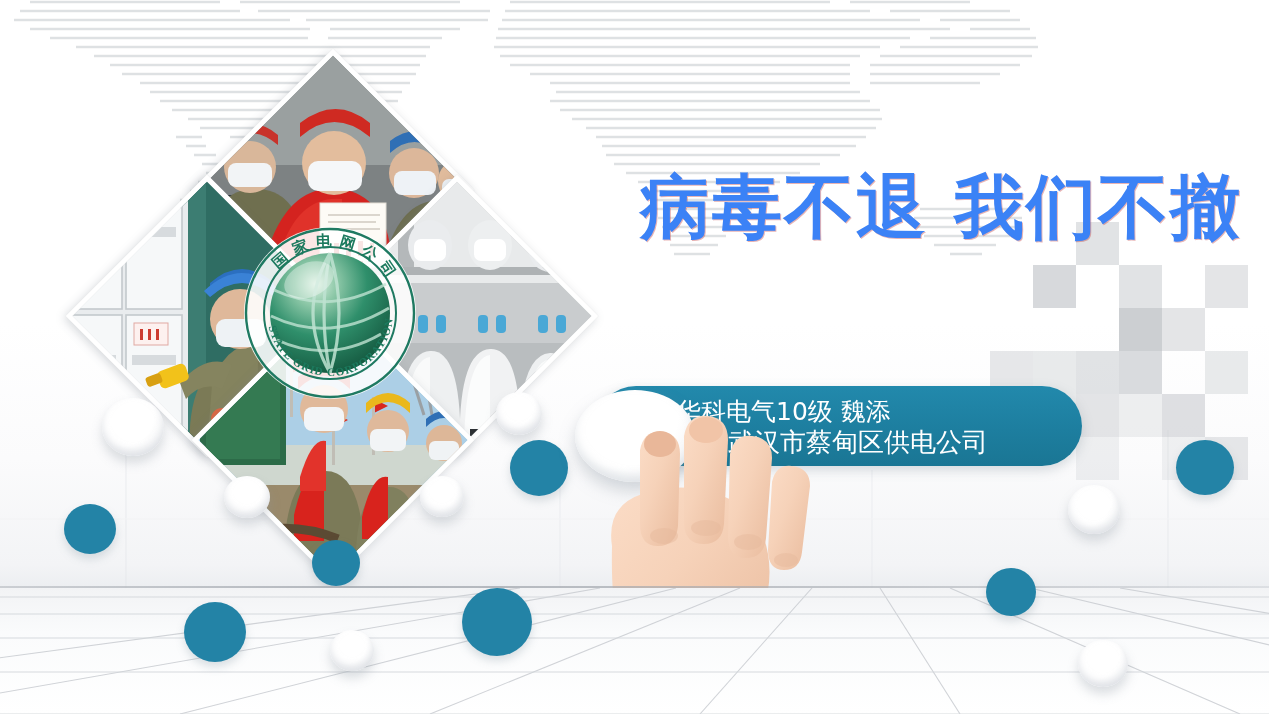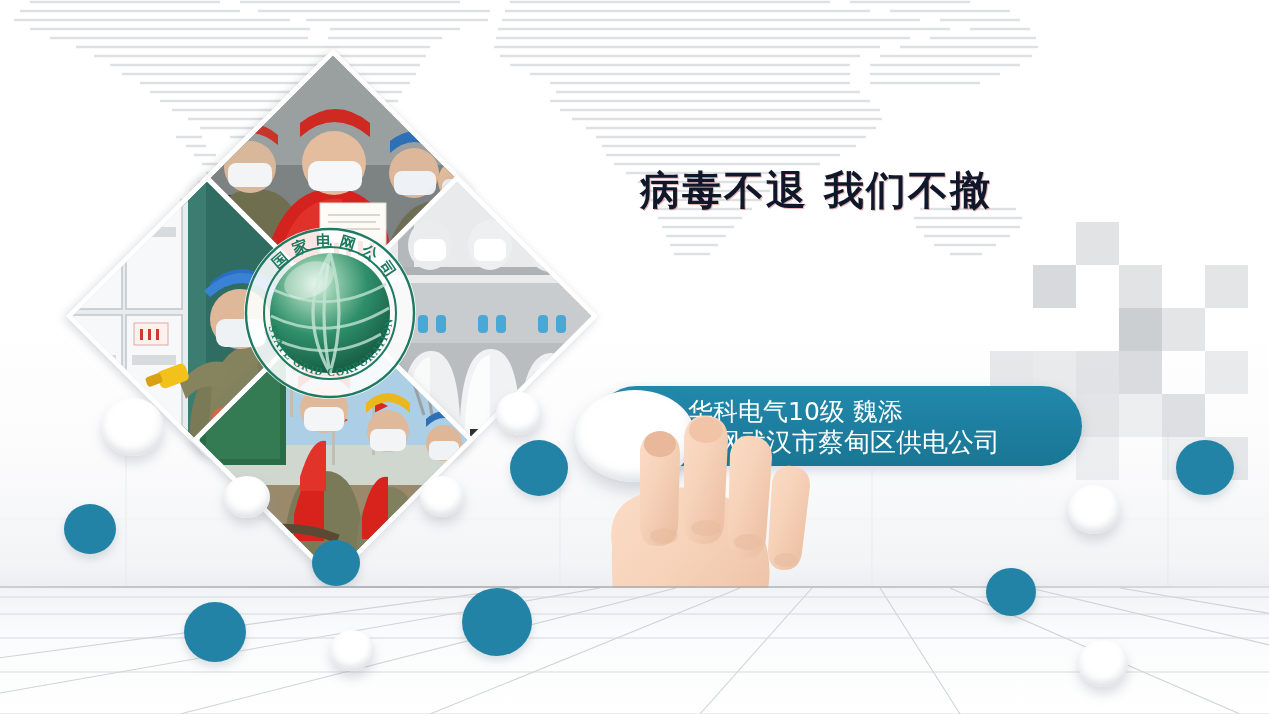--- a/index.html
+++ b/index.html
@@ -69,41 +69,41 @@
   .scene{position:absolute;inset:0;}
 
   .logo-wrap{
     position:absolute;left:50%;top:50%;width:178px;height:178px;
     margin:-89px 0 0 -89px;
   }
 
   
   .title{
     position:absolute;left:640px;top:168px;width:530px;
-    text-align:left;
+    text-align:right;
     font-family:"DejaVu Sans","Liberation Sans",sans-serif;
     font-weight:bold;
-    font-size:40px;
+    font-size:70px;
     line-height:1.12;
     letter-spacing:2px;
-    color:#0f172a;
+    color:#3b82f6;
     text-shadow:1px 1px 0 rgba(190,40,40,.35);
     white-space:nowrap;
   }
   .title .l2{letter-spacing:0px;}
 
   
   .badge{
     position:absolute;left:596px;top:386px;width:486px;height:80px;
     background:linear-gradient(180deg,#2289ac 0%,#1d7e9f 55%,#1a7694 100%);
     border-radius:42px;
     box-shadow:0 4px 12px rgba(110,130,140,.28);
   }
   .badge-text{
-    position:absolute;left:92px;top:10px;
+    position:absolute;left:80px;top:10px;
     color:#ffffff;
     font-family:"DejaVu Sans","Liberation Sans",sans-serif;
     font-size:25px;line-height:31px;font-weight:500;
     white-space:nowrap;
   }
   .badge-text .r2{font-size:26px;}
 
   
   .disc{
     position:absolute;border-radius:50%;

